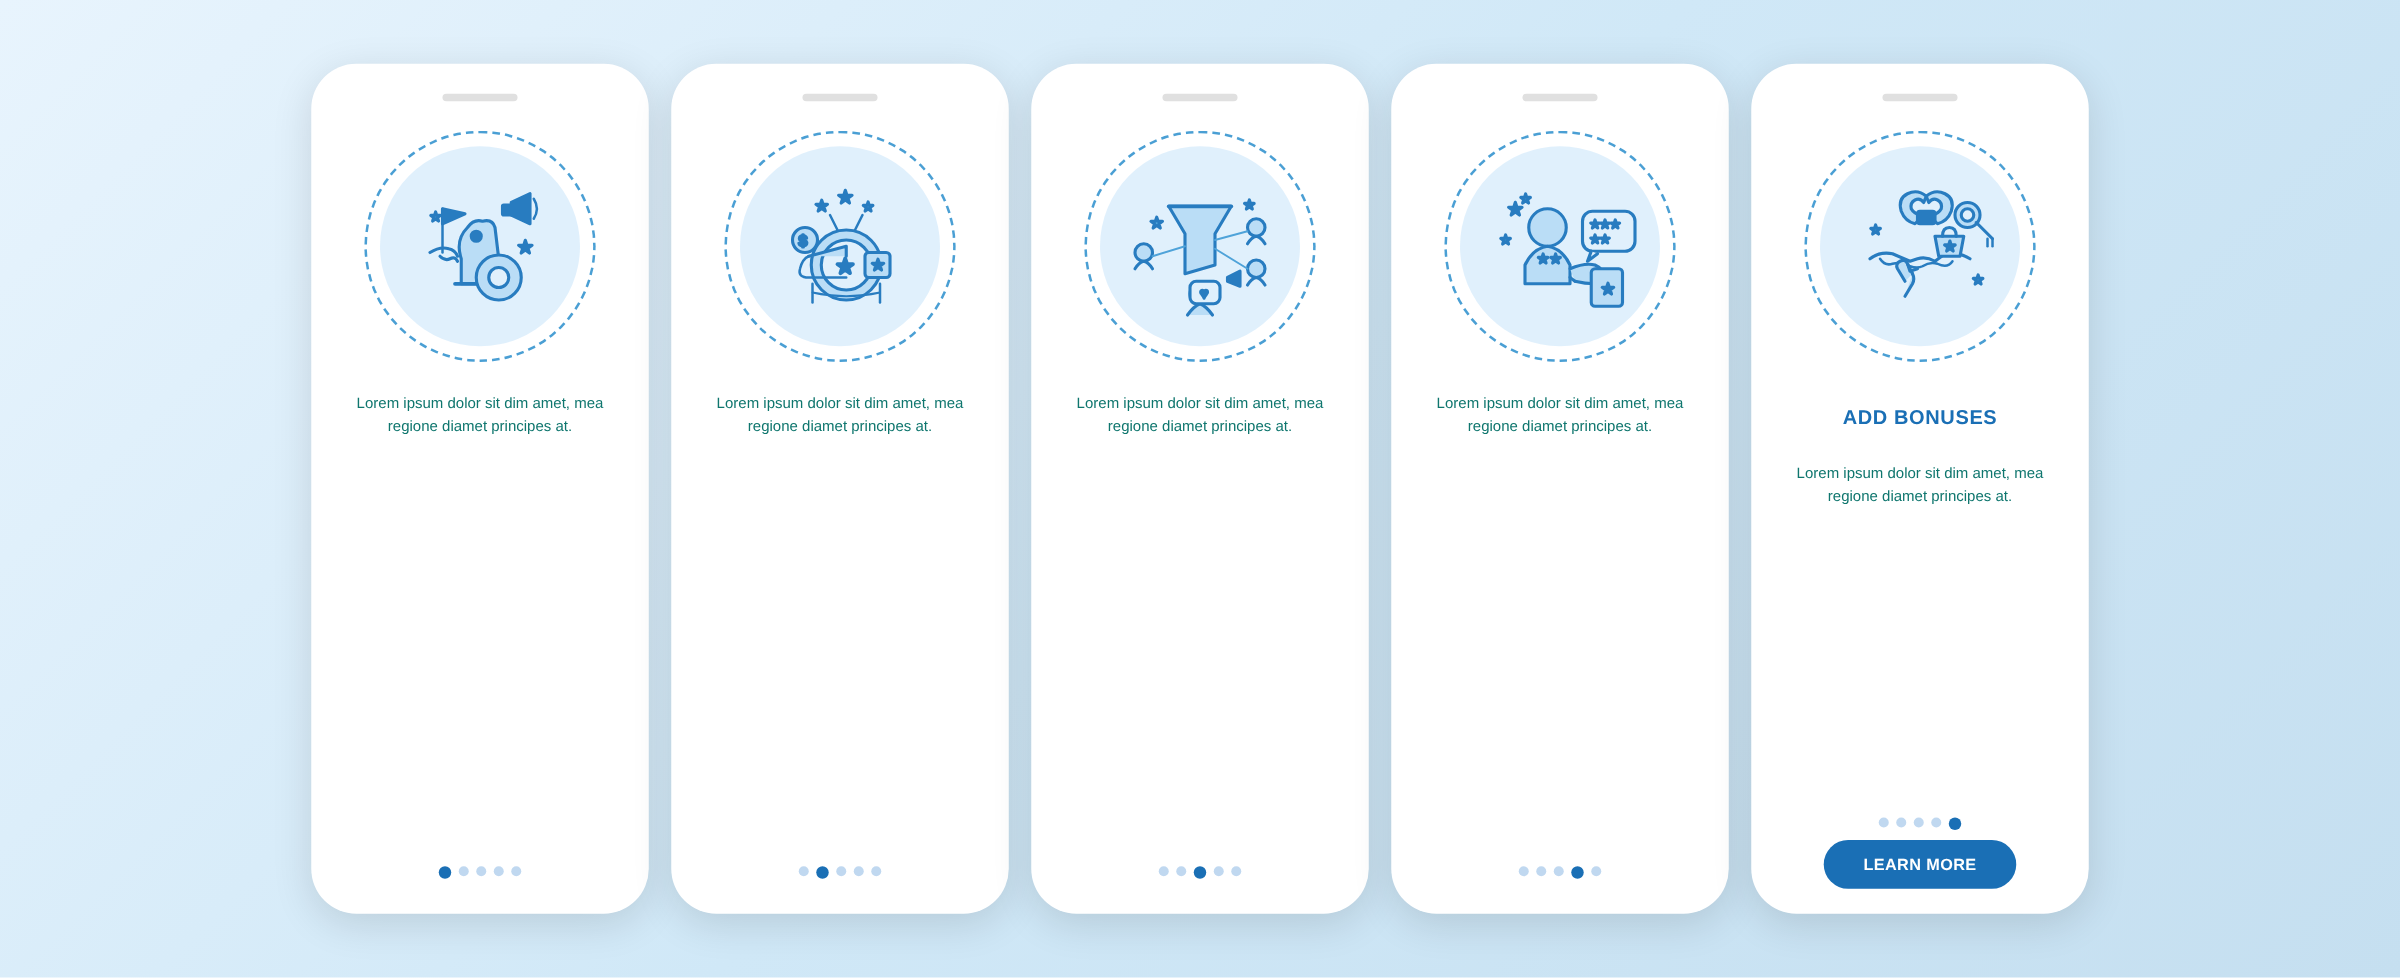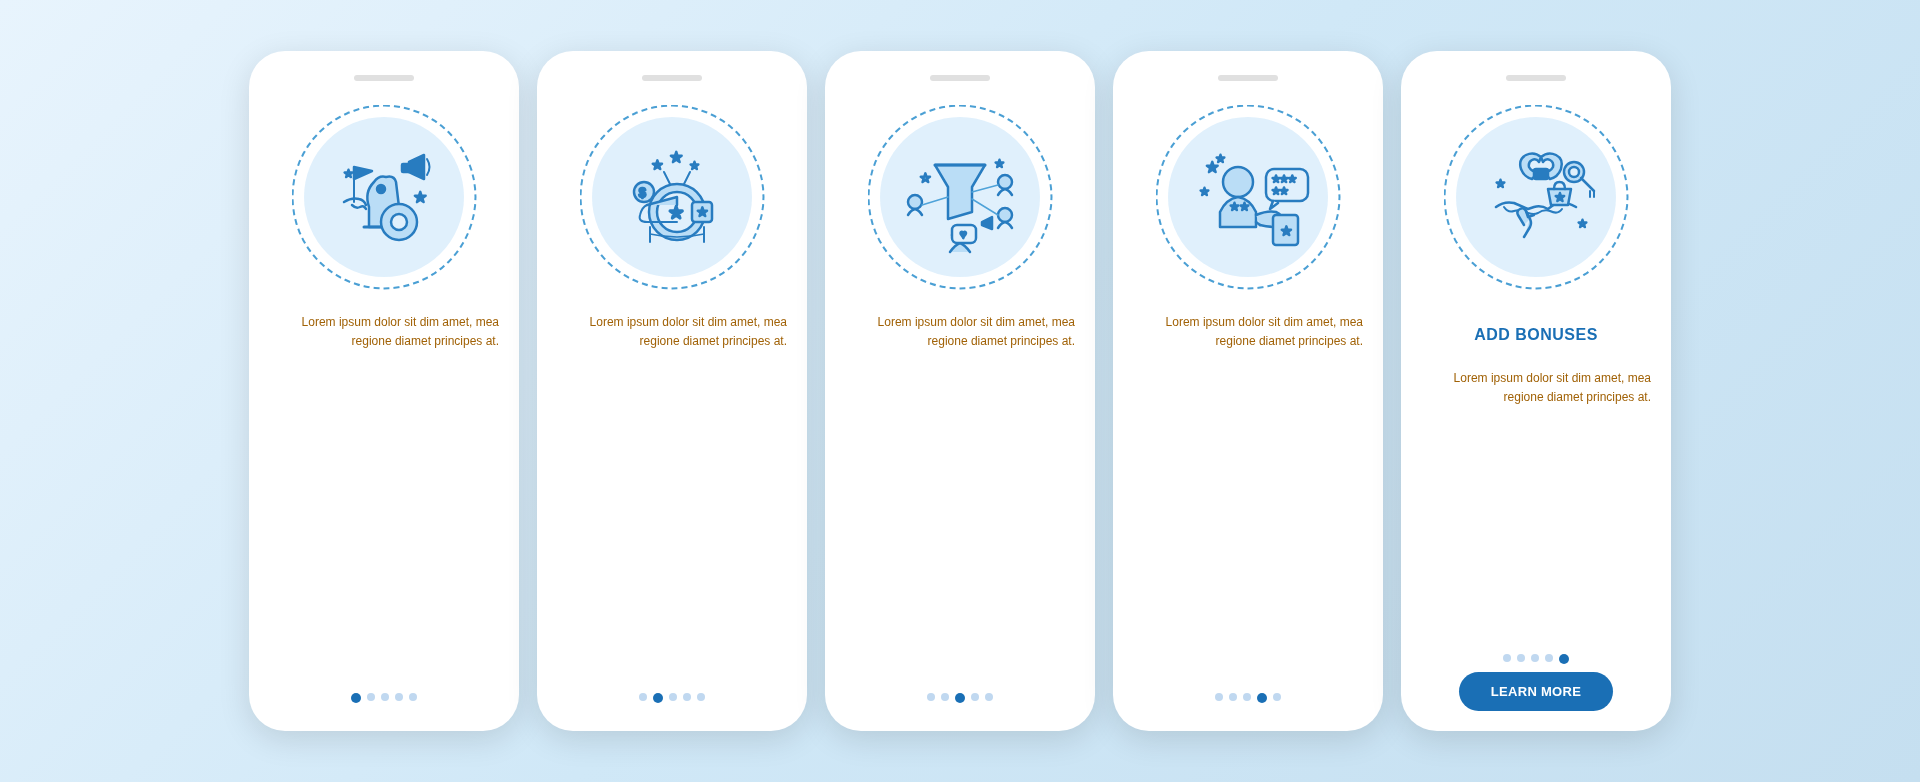--- a/index.html
+++ b/index.html
@@ -87,22 +87,22 @@
       line-height: 1.3;
       margin-bottom: 12px;
       min-height: 44px;
       display: flex;
       align-items: center;
       justify-content: center;
     }
 
     .card-description {
       font-size: 12px;
-      color: #a16207;
-      text-align: right;
+      color: #0f766e;
+      text-align: center;
       line-height: 1.6;
       margin-bottom: 16px;
     }
 
     .dots-container {
       display: flex;
       gap: 6px;
       margin-top: auto;
       margin-bottom: 8px;
     }

